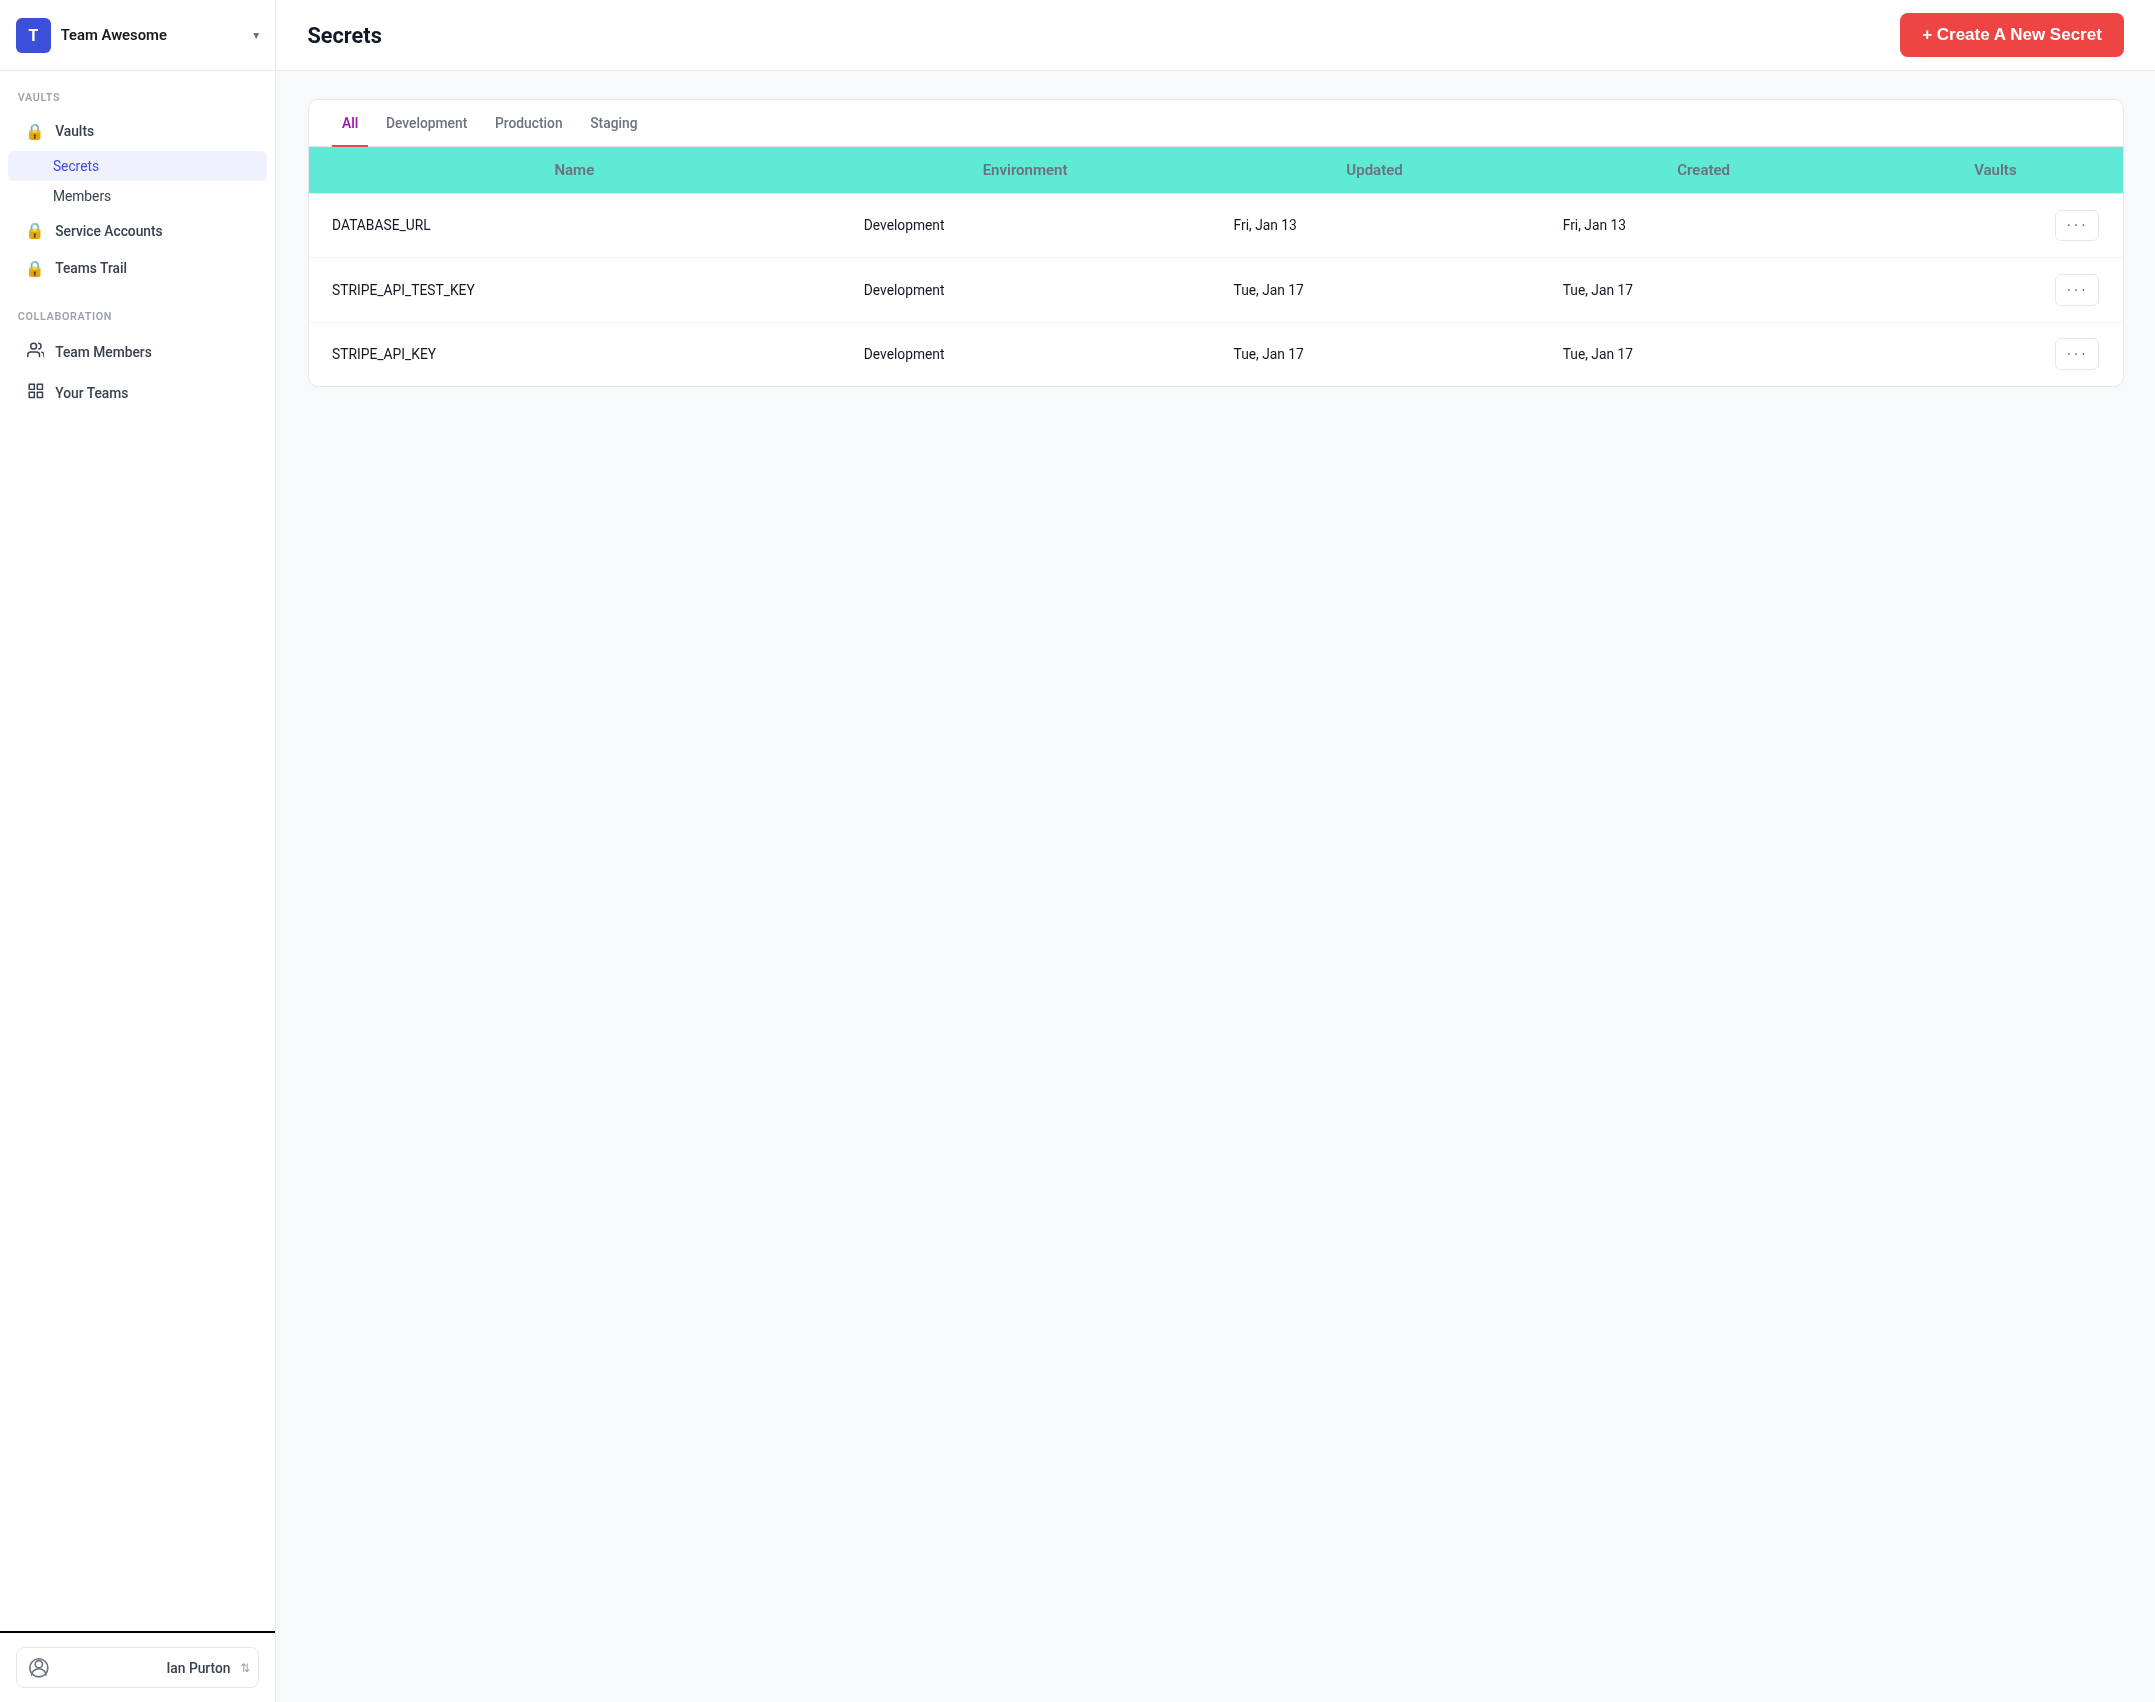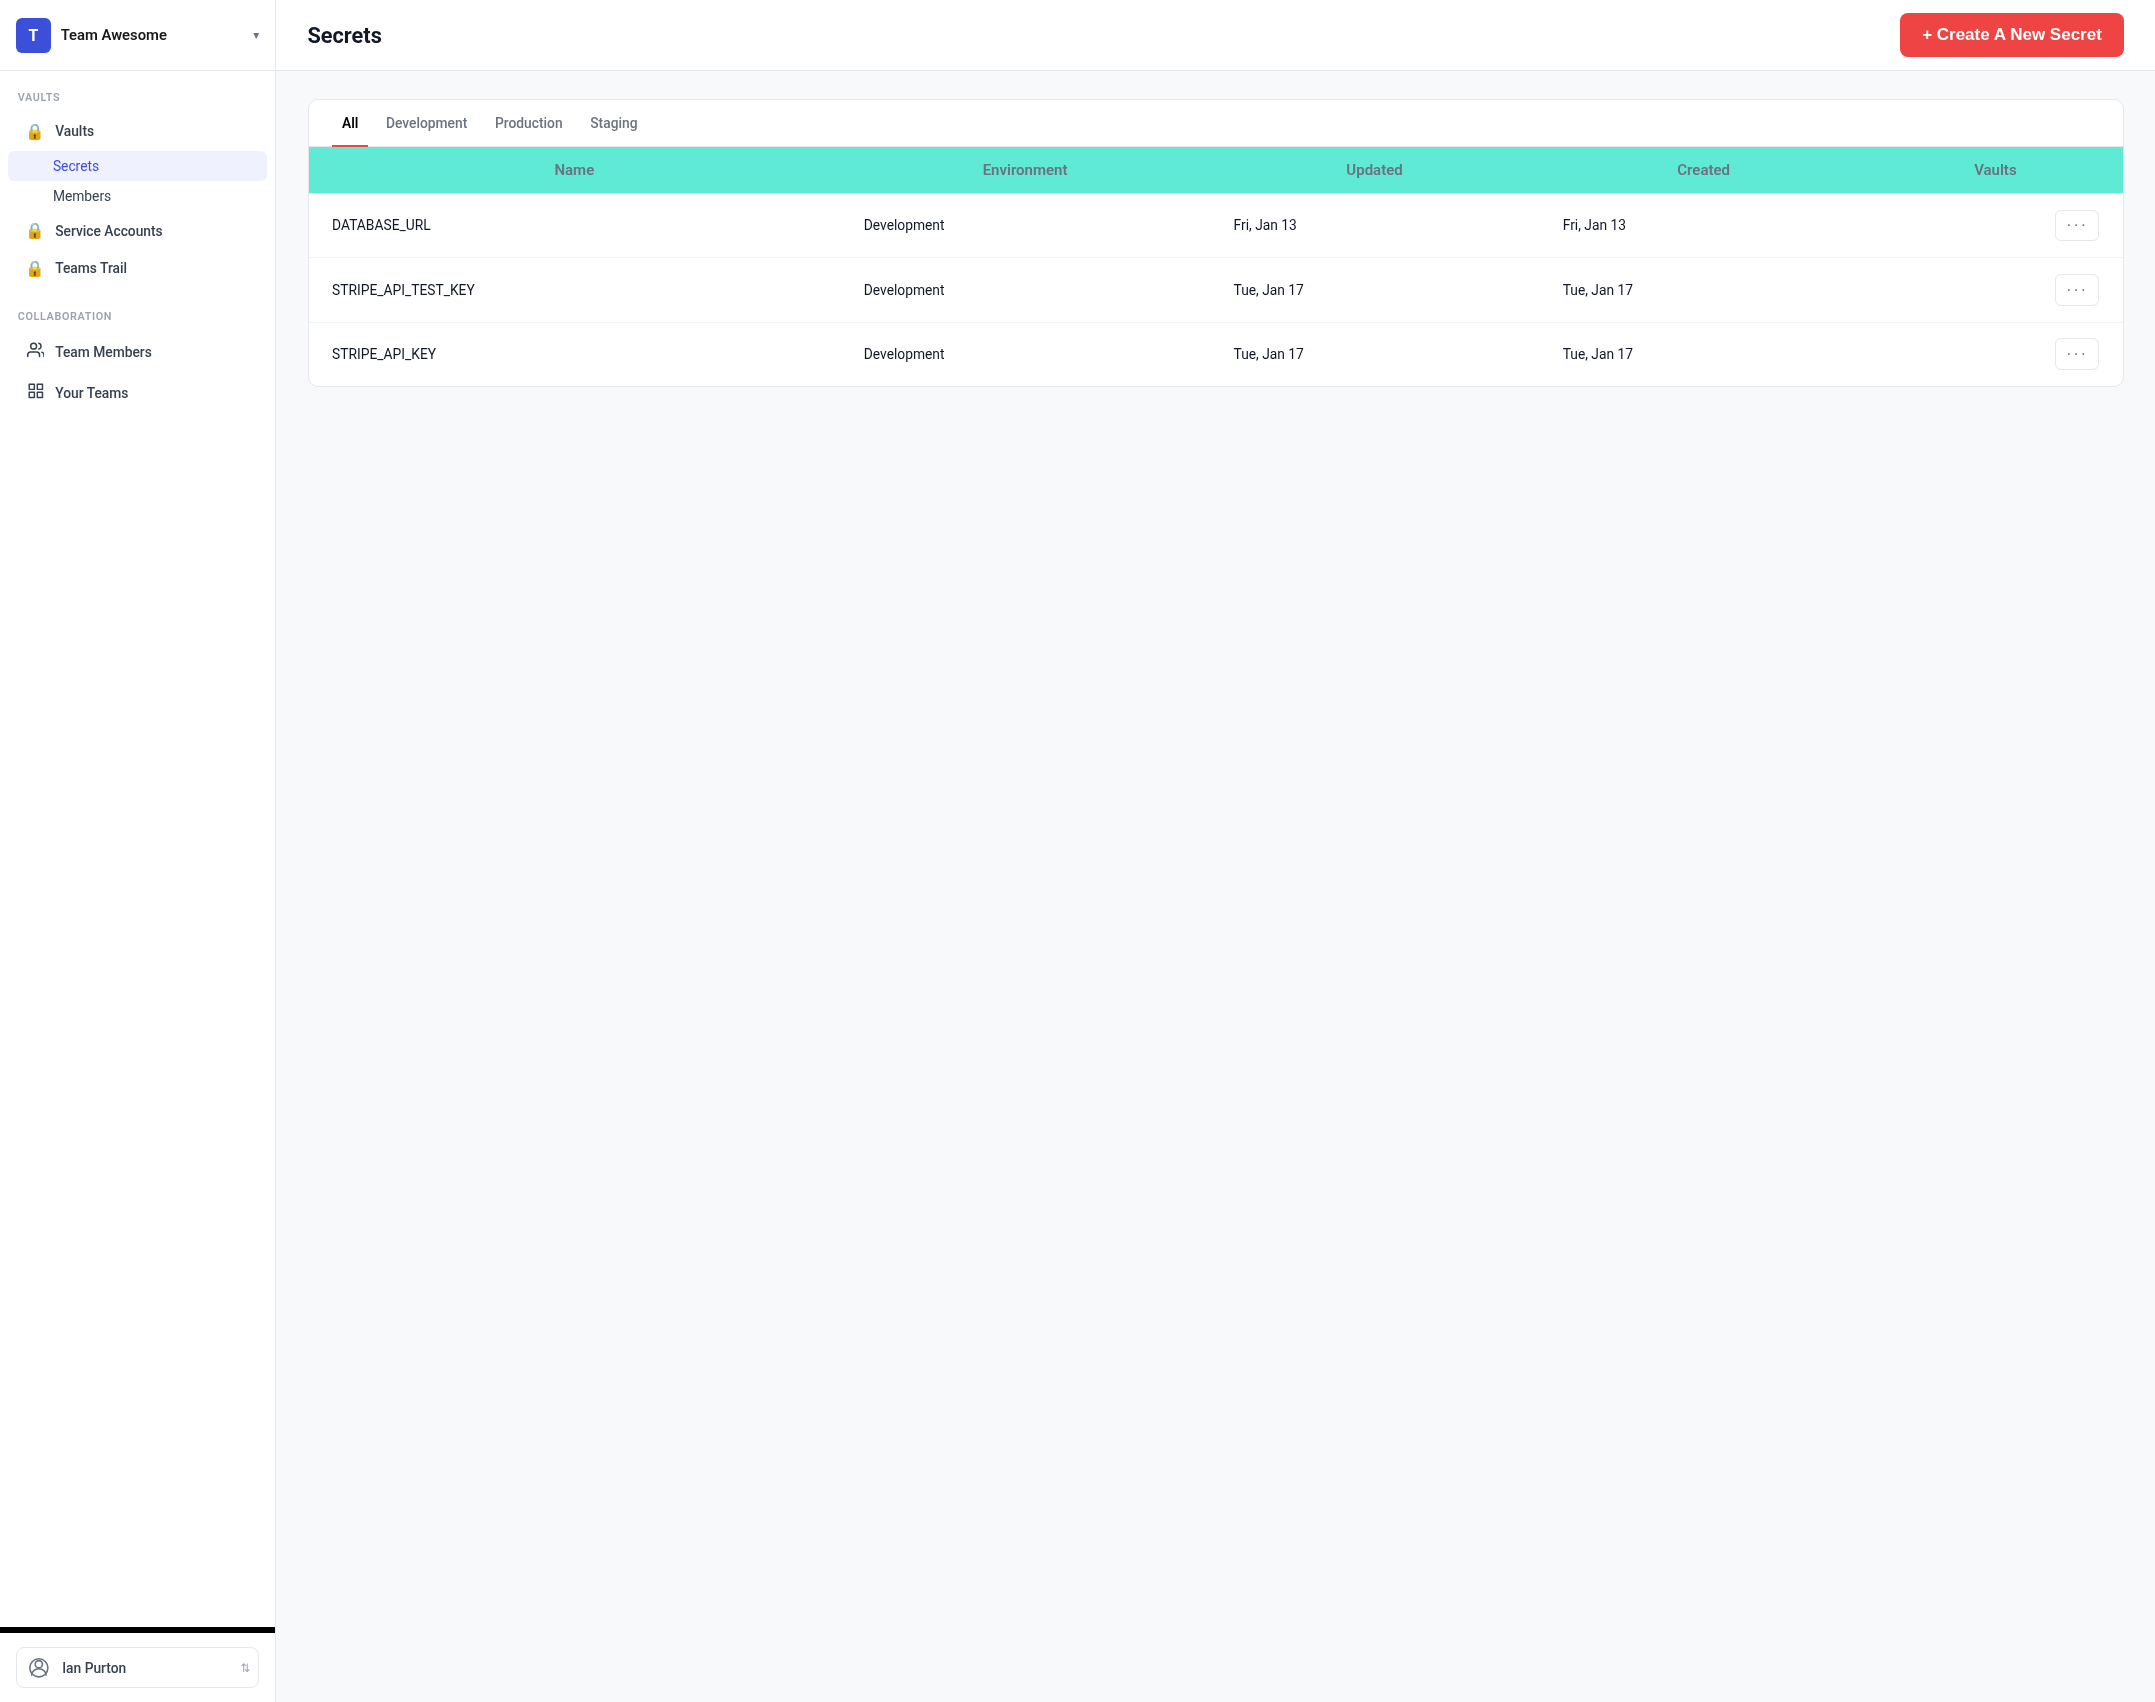--- a/index.html
+++ b/index.html
@@ -112,22 +112,23 @@
 
     .nav-section {
       margin-bottom: 23.6px;
     }
 
     .collab-section {
       margin-top: 12px;
     }
 
     .sidebar-footer {
-      border-top: 6px solid #000000;
+      border-top: 2px solid #000000;
       padding: 13.8px 15.8px;
+      text-align: right;
     }
 
     .user-info {
       display: flex;
       align-items: center;
       gap: 9.9px;
       cursor: pointer;
       padding: 5.9px 7.9px;
       border-radius: 7.9px;
       border: 1px solid #e5e7eb;
@@ -223,21 +224,21 @@
       padding: 15.8px 9.9px 13.8px;
       font-size: 13.8px;
       font-weight: 500;
       color: #6b7280;
       cursor: pointer;
       border-bottom: 2px solid transparent;
       margin-bottom: -1px;
     }
 
     .tab.active {
-      color: #000000;
+      color: #a21caf;
       font-weight: 600;
       border-bottom-color: #ef4444;
     }
 
     
     .table {
       width: 100%;
       border-collapse: collapse;
     }
 

